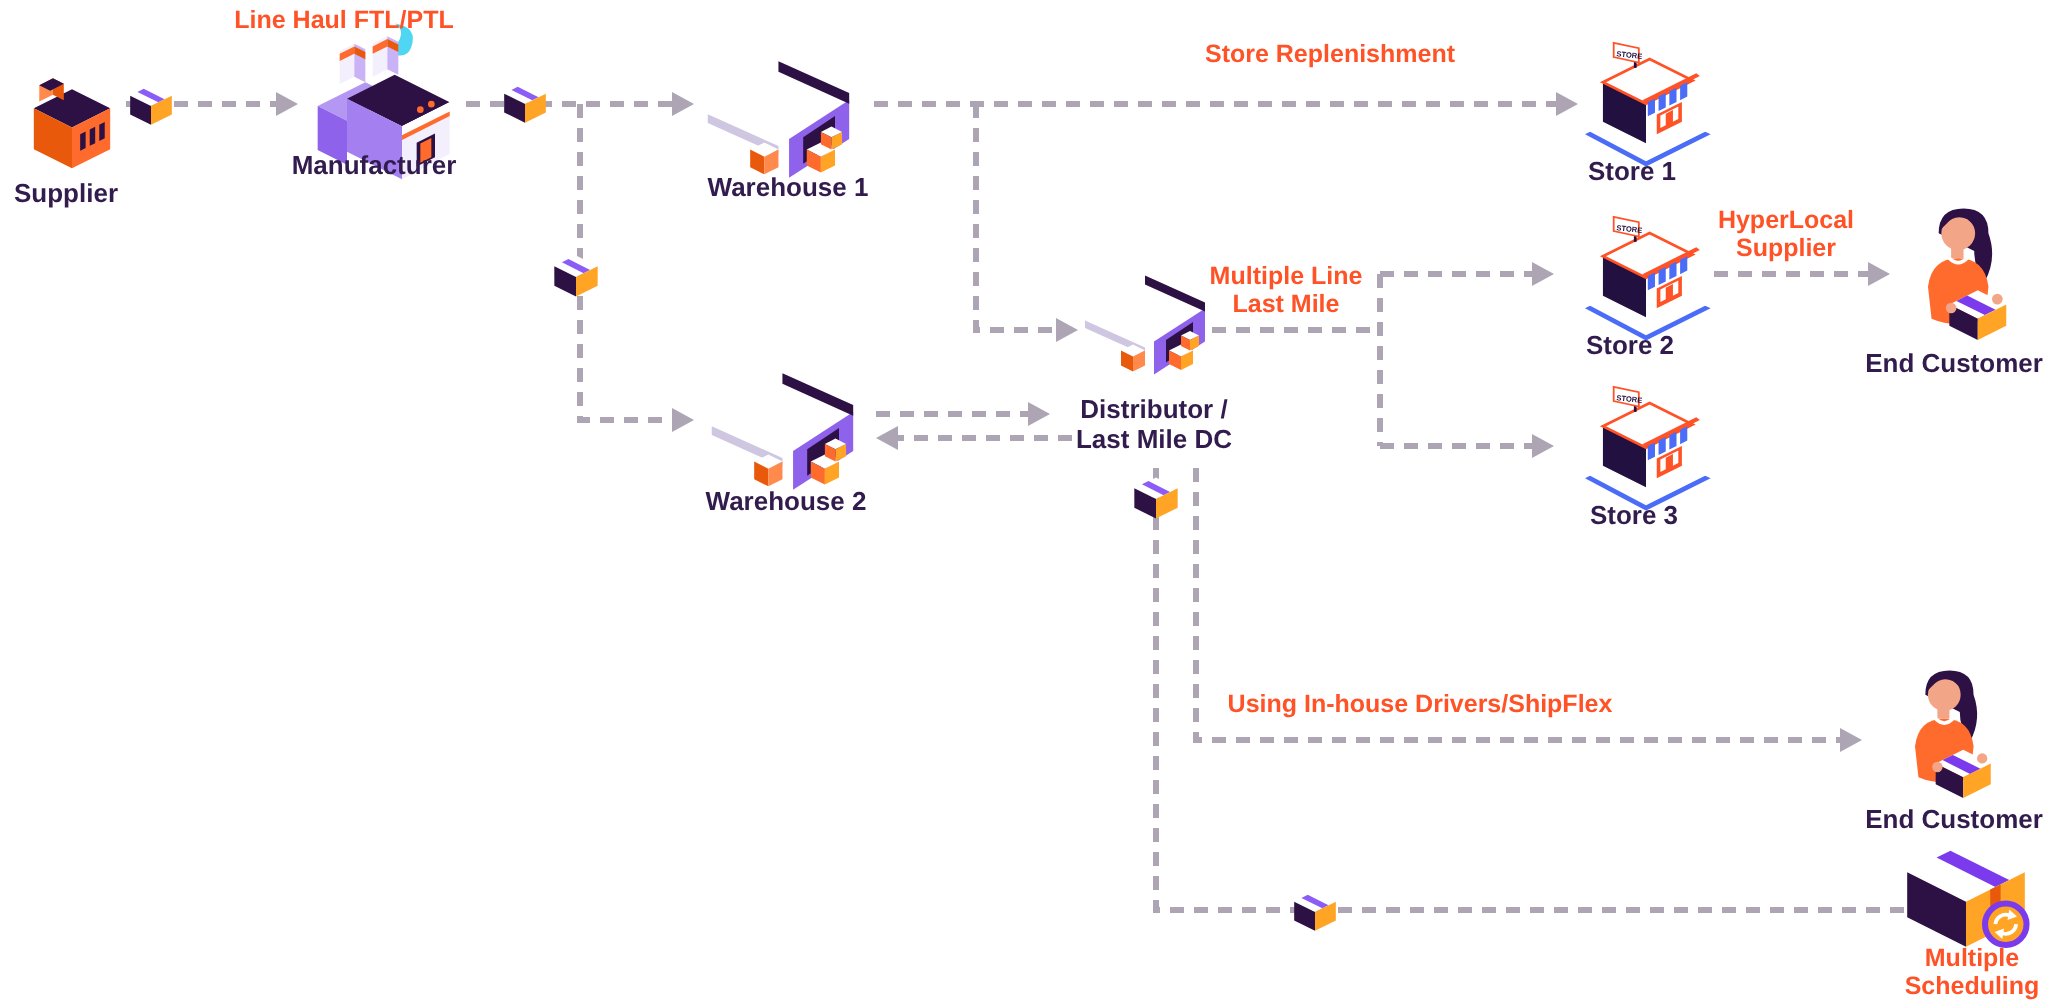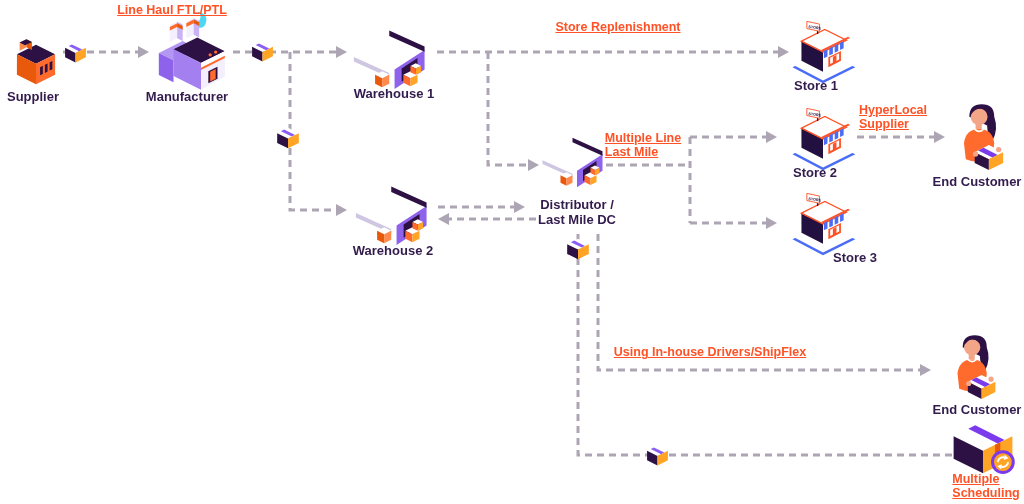--- a/index.html
+++ b/index.html
@@ -9,22 +9,22 @@
   }
   .connectors { position:absolute; left:0; top:0; width:1024px; height:504px; }
   .dash { stroke:#ADA5B4; stroke-width:3; fill:none; stroke-dasharray:7 5; }
   .arrow { fill:#ADA5B4; }
   .icon { position:absolute; }
   .node-label {
     position:absolute; transform:translateX(-50%); text-align:center;
     font-weight:bold; font-size:13px; line-height:15px; color:#321B4D; white-space:nowrap;
   }
   .flow-label {
-    position:absolute; transform:translateX(-50%); text-align:left;
-    font-weight:bold; font-size:12.5px; line-height:14px; color:#FF5226; white-space:nowrap;text-decoration:underline;
+    position:absolute; transform:translateX(-50%); text-align:center;
+    font-weight:bold; font-size:12.5px; line-height:14px; color:#FF5226; white-space:nowrap;
   }
   .two-line span { display:block; }
 </style>
 </head>
 <body>
 
 <div class="canvas">
 
   <svg width="0" height="0" style="position:absolute" aria-hidden="true">
     <defs>
@@ -204,42 +204,42 @@
       <use href="#sym-customer"></use>
     </svg>
   <svg class="icon" style="left:645px;top:443px;width:25px;height:25px">
       <use href="#sym-parcel"></use>
     </svg>
   <svg class="icon" style="left:946px;top:418px;width:74px;height:64px">
       <use href="#sym-returns"></use>
     </svg>
 
   <div class="flow-label" style="left:172px;top:3px">Line Haul FTL/PTL</div>
-  <div class="flow-label" style="left:618px;top:20px">Store Replenishment</div>
+  <div class="flow-label" style="left:665px;top:20px">Store Replenishment</div>
   <div class="flow-label two-line" style="left:643px;top:131px">
     <span>Multiple Line</span>
     <span>Last Mile</span>
   </div>
   <div class="flow-label two-line" style="left:893px;top:103px">
     <span>HyperLocal</span>
     <span>Supplier</span>
   </div>
   <div class="flow-label" style="left:710px;top:345px">Using In-house Drivers/ShipFlex</div>
 
   <div class="node-label" style="left:33px;top:89px">Supplier</div>
-  <div class="node-label" style="left:187px;top:89px">Manufacturer</div>
+  <div class="node-label" style="left:187px;top:75px">Manufacturer</div>
   <div class="node-label" style="left:394px;top:86px">Warehouse 1</div>
   <div class="node-label" style="left:393px;top:243px">Warehouse 2</div>
   <div class="node-label two-line" style="left:577px;top:197px">
     <span>Distributor /</span>
     <span>Last Mile DC</span>
   </div>
   <div class="node-label" style="left:816px;top:78px">Store 1</div>
   <div class="node-label" style="left:815px;top:165px">Store 2</div>
-  <div class="node-label" style="left:855px;top:250px">Store 3</div>
+  <div class="node-label" style="left:817px;top:250px">Store 3</div>
   <div class="node-label" style="left:977px;top:174px">End Customer</div>
   <div class="node-label" style="left:977px;top:402px">End Customer</div>
   <div class="flow-label two-line" style="left:986px;top:472px">
     <span>Multiple</span>
     <span>Scheduling</span>
   </div>
 
 </div>
 
 </body></html>

